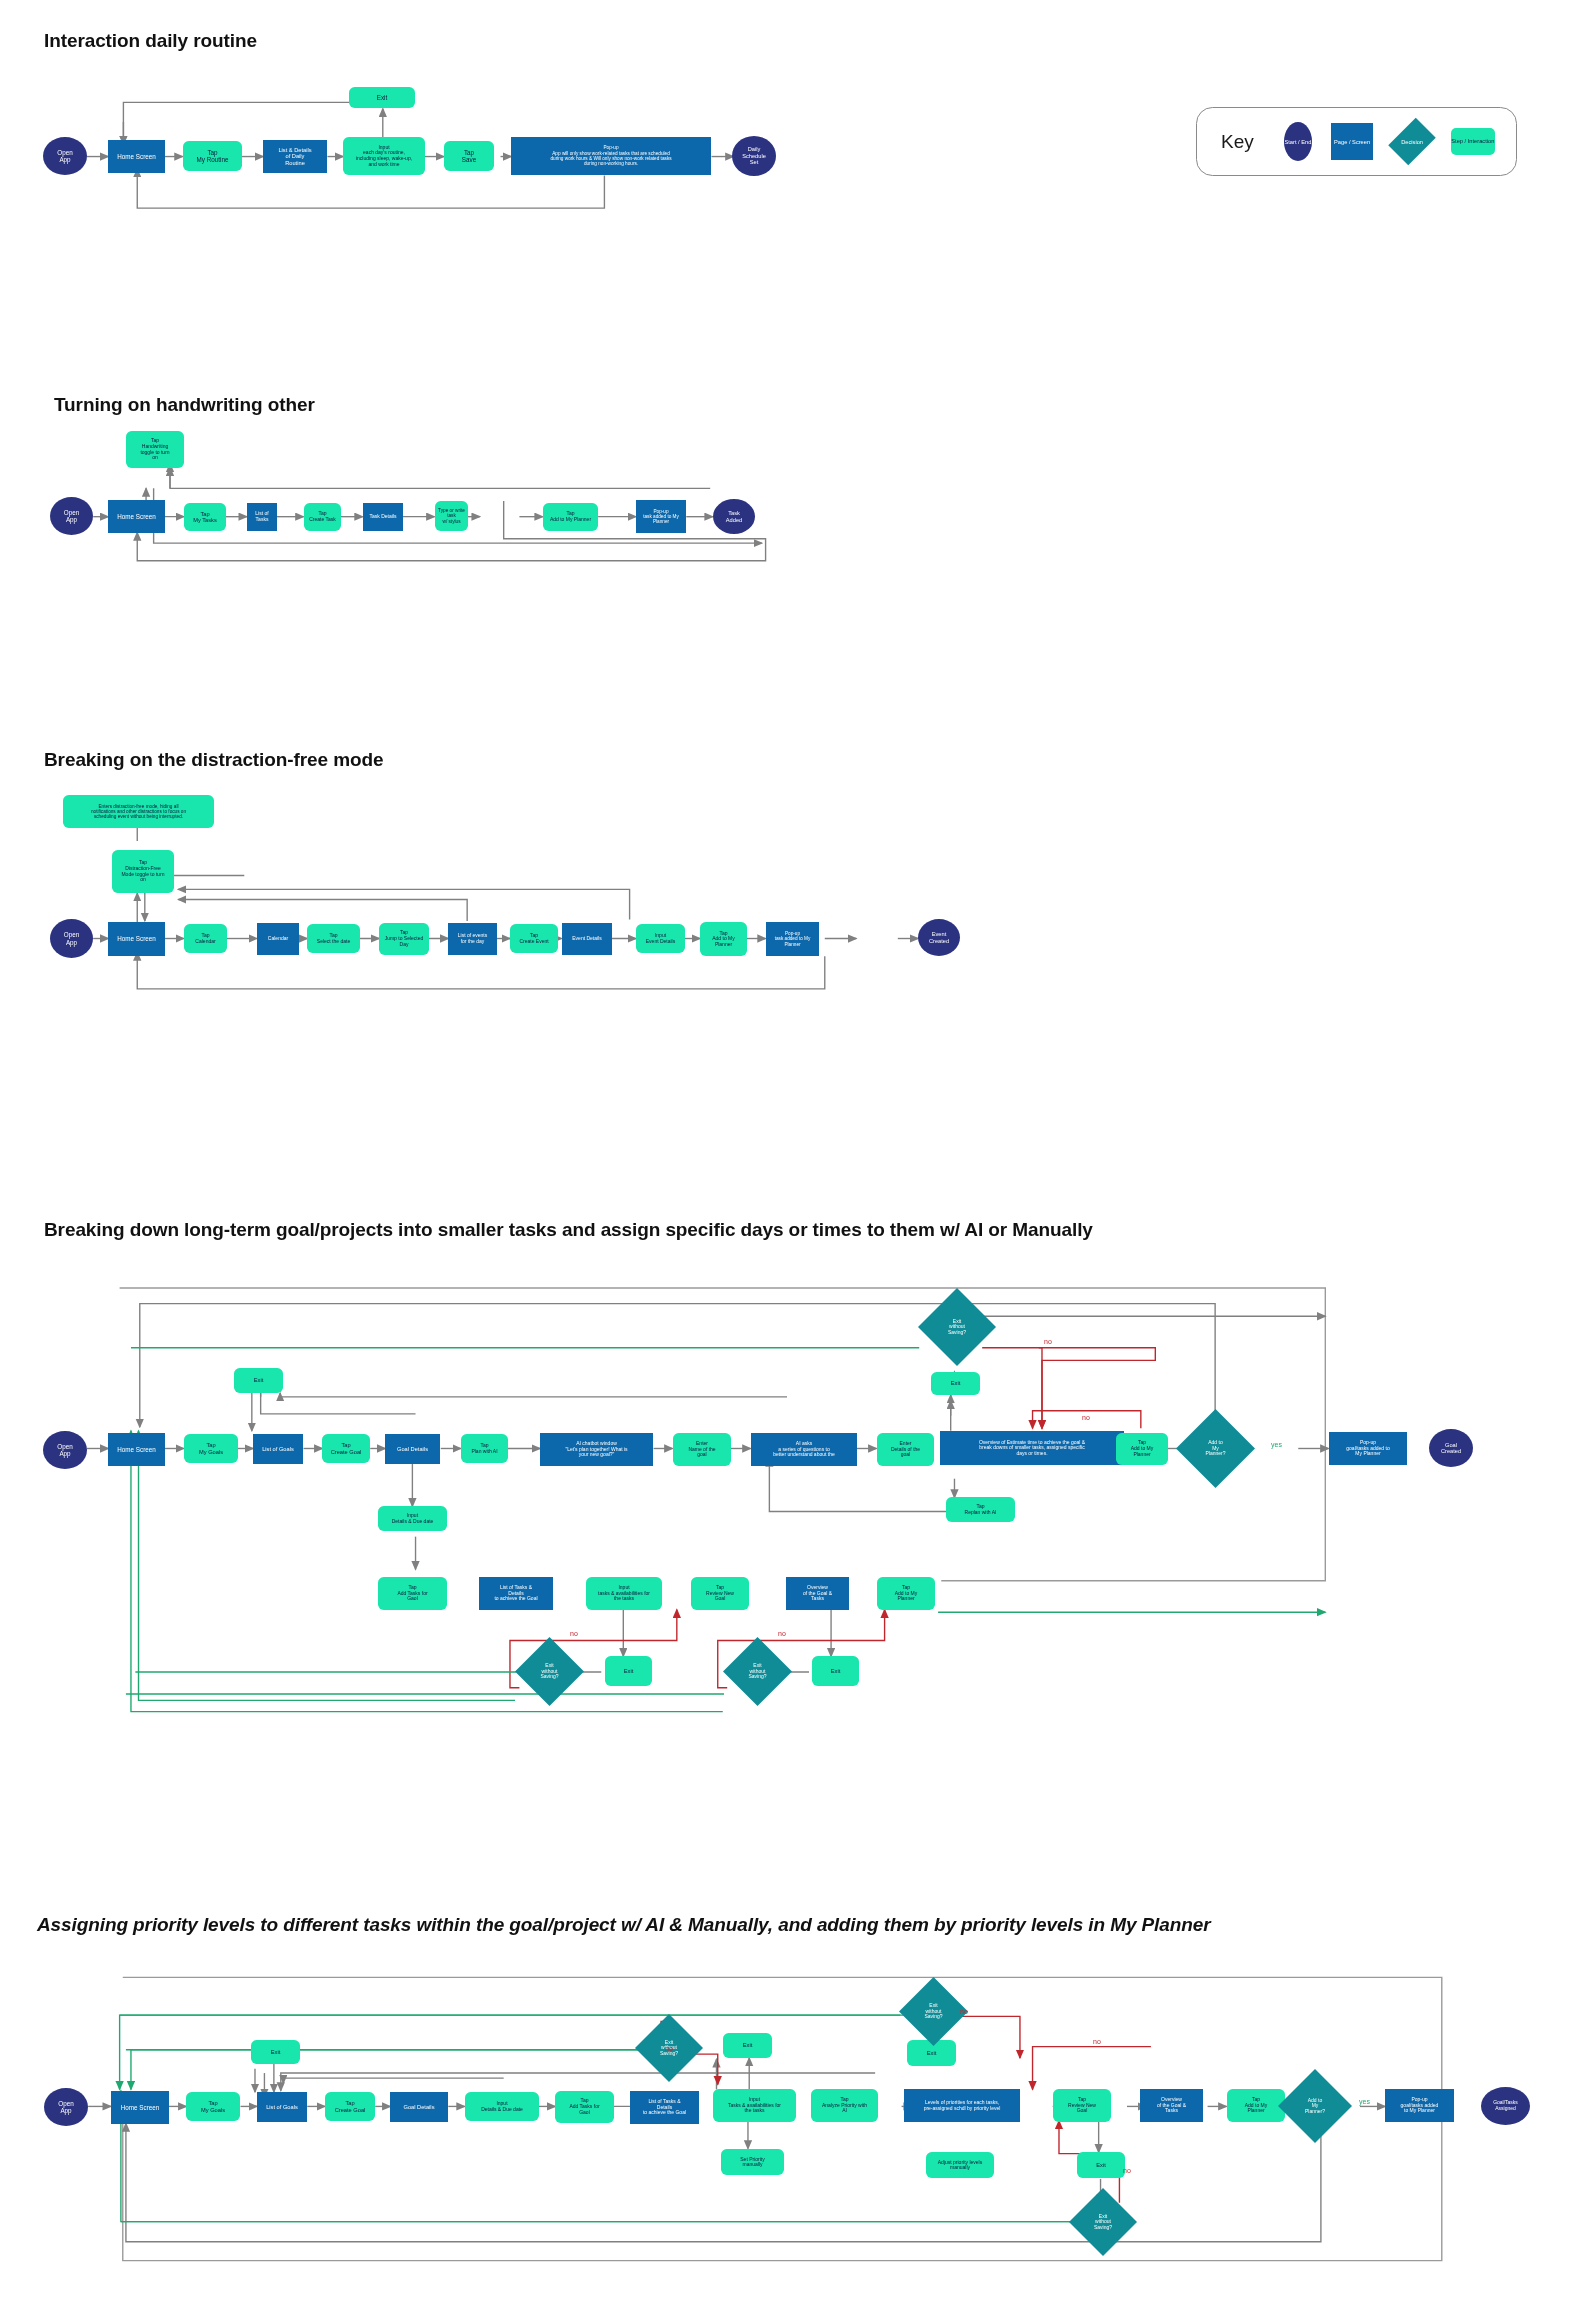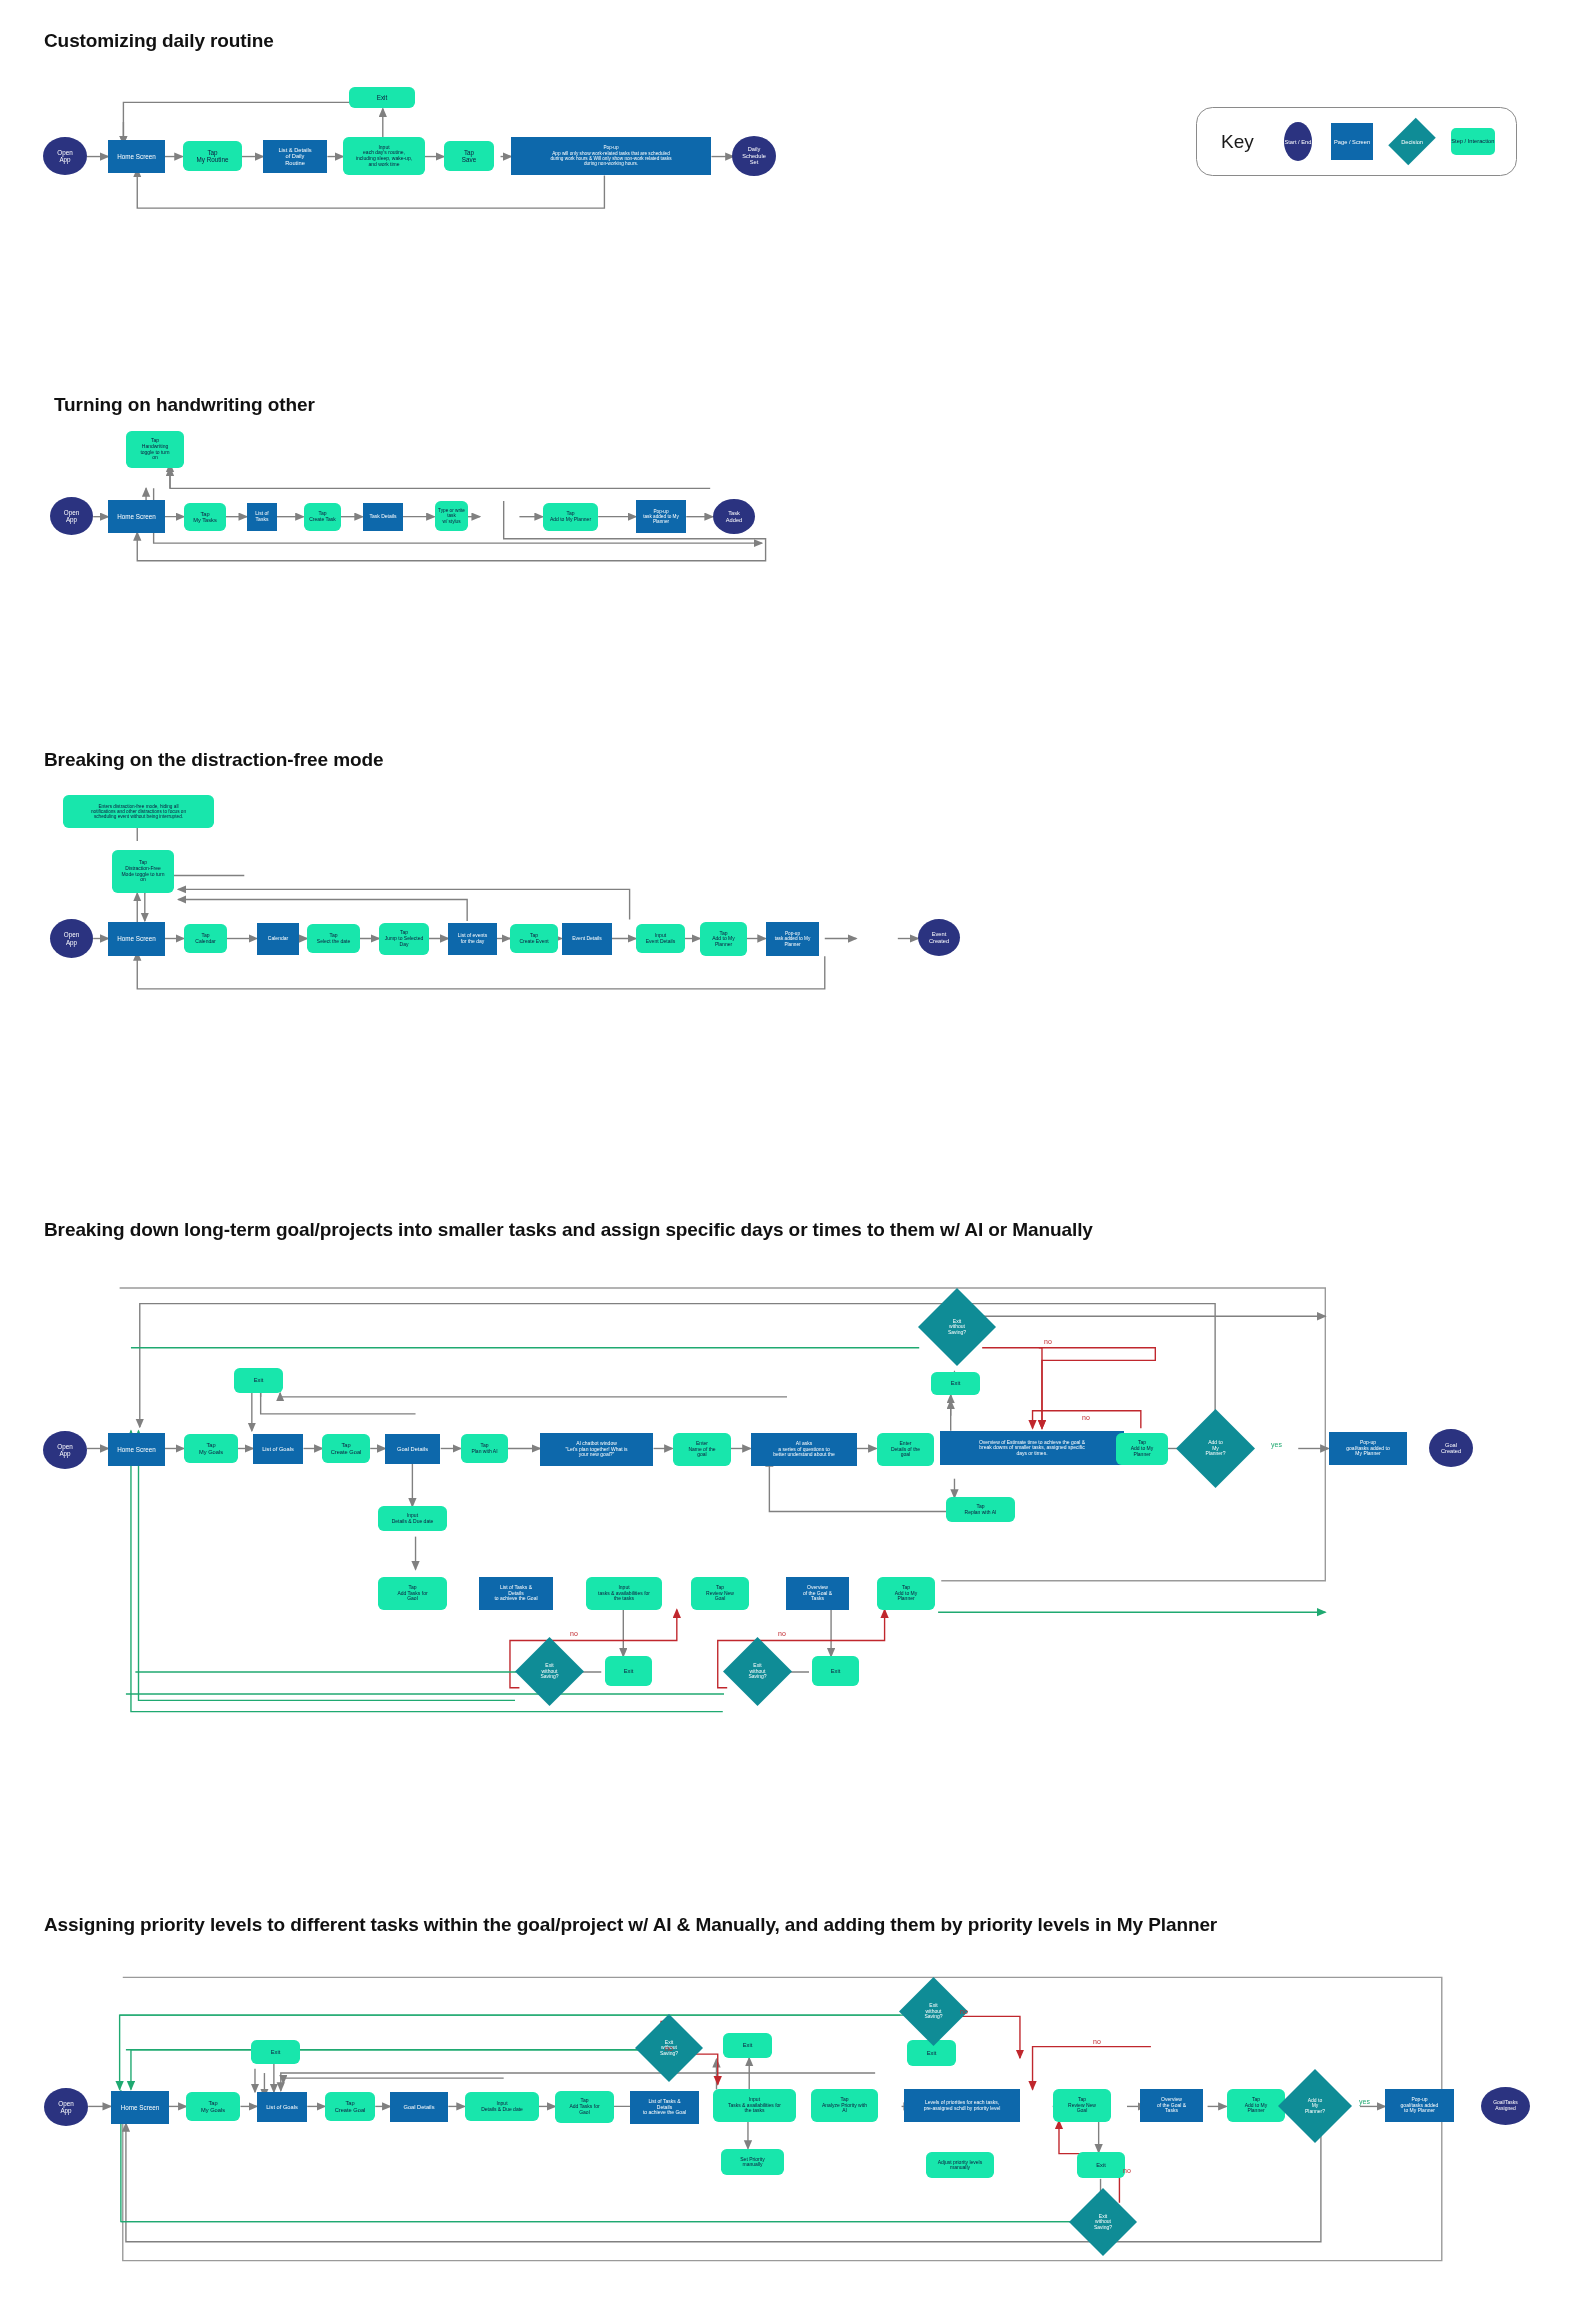--- a/index.html
+++ b/index.html
@@ -60,25 +60,25 @@
   .key-dia-l{position:absolute;inset:0;display:flex;align-items:center;justify-content:center;color:#fff;font-size:5.7px;}
   .key-step{ width:60px;height:26.4px;background:#18e6ac;color:#0d1b3d;border-radius:5px;
              display:flex;align-items:center;justify-content:center;font-size:5.7px;text-align:center;margin-left:19px;margin-right:21.4px;}
   .edge-label{ position:absolute; font-size:7px; z-index:6; }
   .lbl-yes{ color:#1fa971; }
   .lbl-no { color:#c0272d; }
 </style>
 </head>
 <body>
 
-<div class="section-title" style="left:44px; top:30px;">Customizing daily routine</div>
+<div class="section-title" style="left:44px; top:30px;">Interaction daily routine</div>
 <div class="section-title" style="left:54px; top:394px;">Turning on handwriting other</div>
 <div class="section-title" style="left:44px; top:749px;">Breaking on the distraction-free mode</div>
 <div class="section-title" style="left:44px; top:1219px;">Breaking down long-term goal/projects into smaller tasks and assign specific days or times to them w/ AI or Manually</div>
-<div class="section-title" style="left:44px; top:1914px;">Assigning priority levels to different tasks within the goal/project w/ AI &amp; Manually, and adding them by priority levels in My Planner</div>
+<div class="section-title" style="left:37px; top:1914px;font-style:italic;">Assigning priority levels to different tasks within the goal/project w/ AI &amp; Manually, and adding them by priority levels in My Planner</div>
 
 <div class="key-box" style="left:1196px; top:107px; width:321px; height:69px;">
   <div class="key-word">Key</div>
   <div class="key-circle">
       <span>Start / End</span>
     </div>
   <div class="key-rect">
       <span>Page / Screen</span>
     </div>
   <div class="key-dia-wrap">

